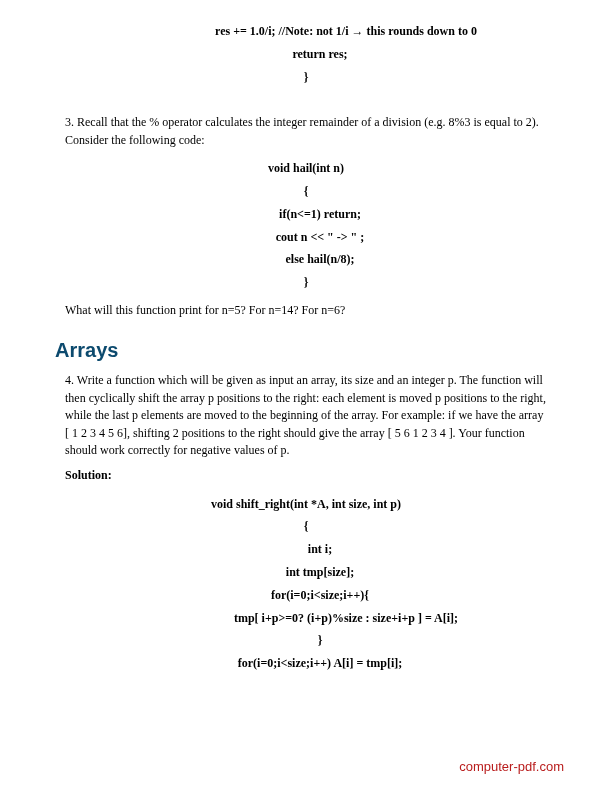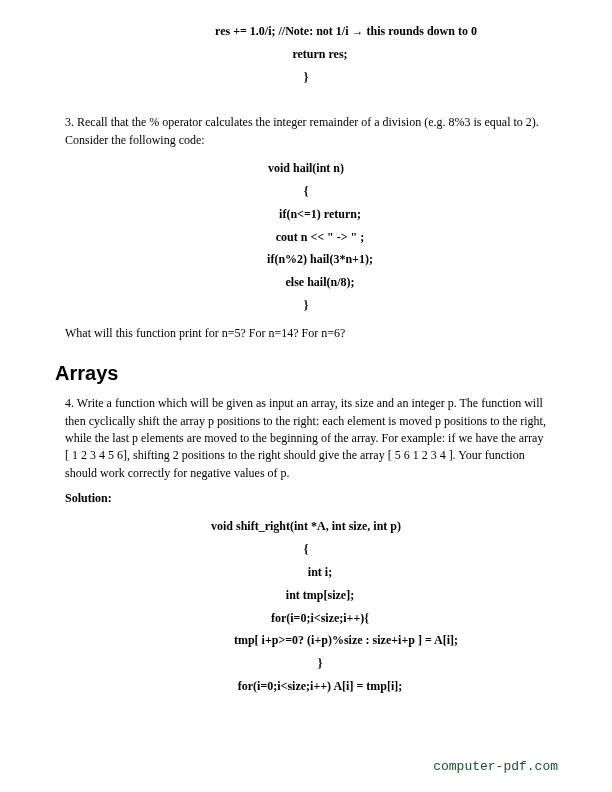--- a/index.html
+++ b/index.html
@@ -30,28 +30,28 @@
   }
   .para {
     line-height: 1.45;
     margin: 8px 10px;
   }
   h2 {
     font-family: Arial, Helvetica, sans-serif;
     font-size: 20px;
     font-weight: bold;
     margin: 20px 0 10px 0;
-    color: #000000;
+    color: #0c4a6e;
   }
   .footer {
     position: absolute;
     bottom: 18px;
-    right: 54px;
-    color: #14532d;
-    font-family: Liberation Mono, monospace;
+    right: 48px;
+    color: #b91c1c;
+    font-family: Liberation Sans, sans-serif;
     font-size: 13px;
   }
 </style>
 </head>
 <body>
 
 <div class="page">
 
   <div class="code-block">
     <div class="line bold indent-2">res += 1.0/i; //Note: not 1/i → this rounds down to 0</div>
@@ -61,21 +61,20 @@
 
   <div style="height:12px"></div>
 
   <div class="para">3. Recall that the % operator calculates the integer remainder of a division (e.g. 8%3 is equal to 2). Consider the following code:</div>
 
   <div class="code-block">
     <div class="line bold indent-0">void hail(int n)</div>
     <div class="line bold indent-0">{</div>
     <div class="line bold indent-1">if(n&lt;=1) return;</div>
     <div class="line bold indent-1">cout n &lt;&lt; " -&gt; " ;</div>
-    <div class="line bold indent-1">if(n%2) hail(3*n+1);</div>
     <div class="line bold indent-1">else hail(n/8);</div>
     <div class="line bold indent-0">}</div>
   </div>
 
   <div class="para">What will this function print for n=5? For n=14? For n=6?</div>
 
   <h2>Arrays</h2>
 
   <div class="para">4. Write a function which will be given as input an array, its size and an integer p. The function will then cyclically shift the array p positions to the right: each element is moved p positions to the right, while the last p elements are moved to the beginning of the array. For example: if we have the array [ 1 2 3 4 5 6], shifting 2 positions to the right should give the array [ 5 6 1 2 3 4 ]. Your function should work correctly for negative values of p.</div>
 

